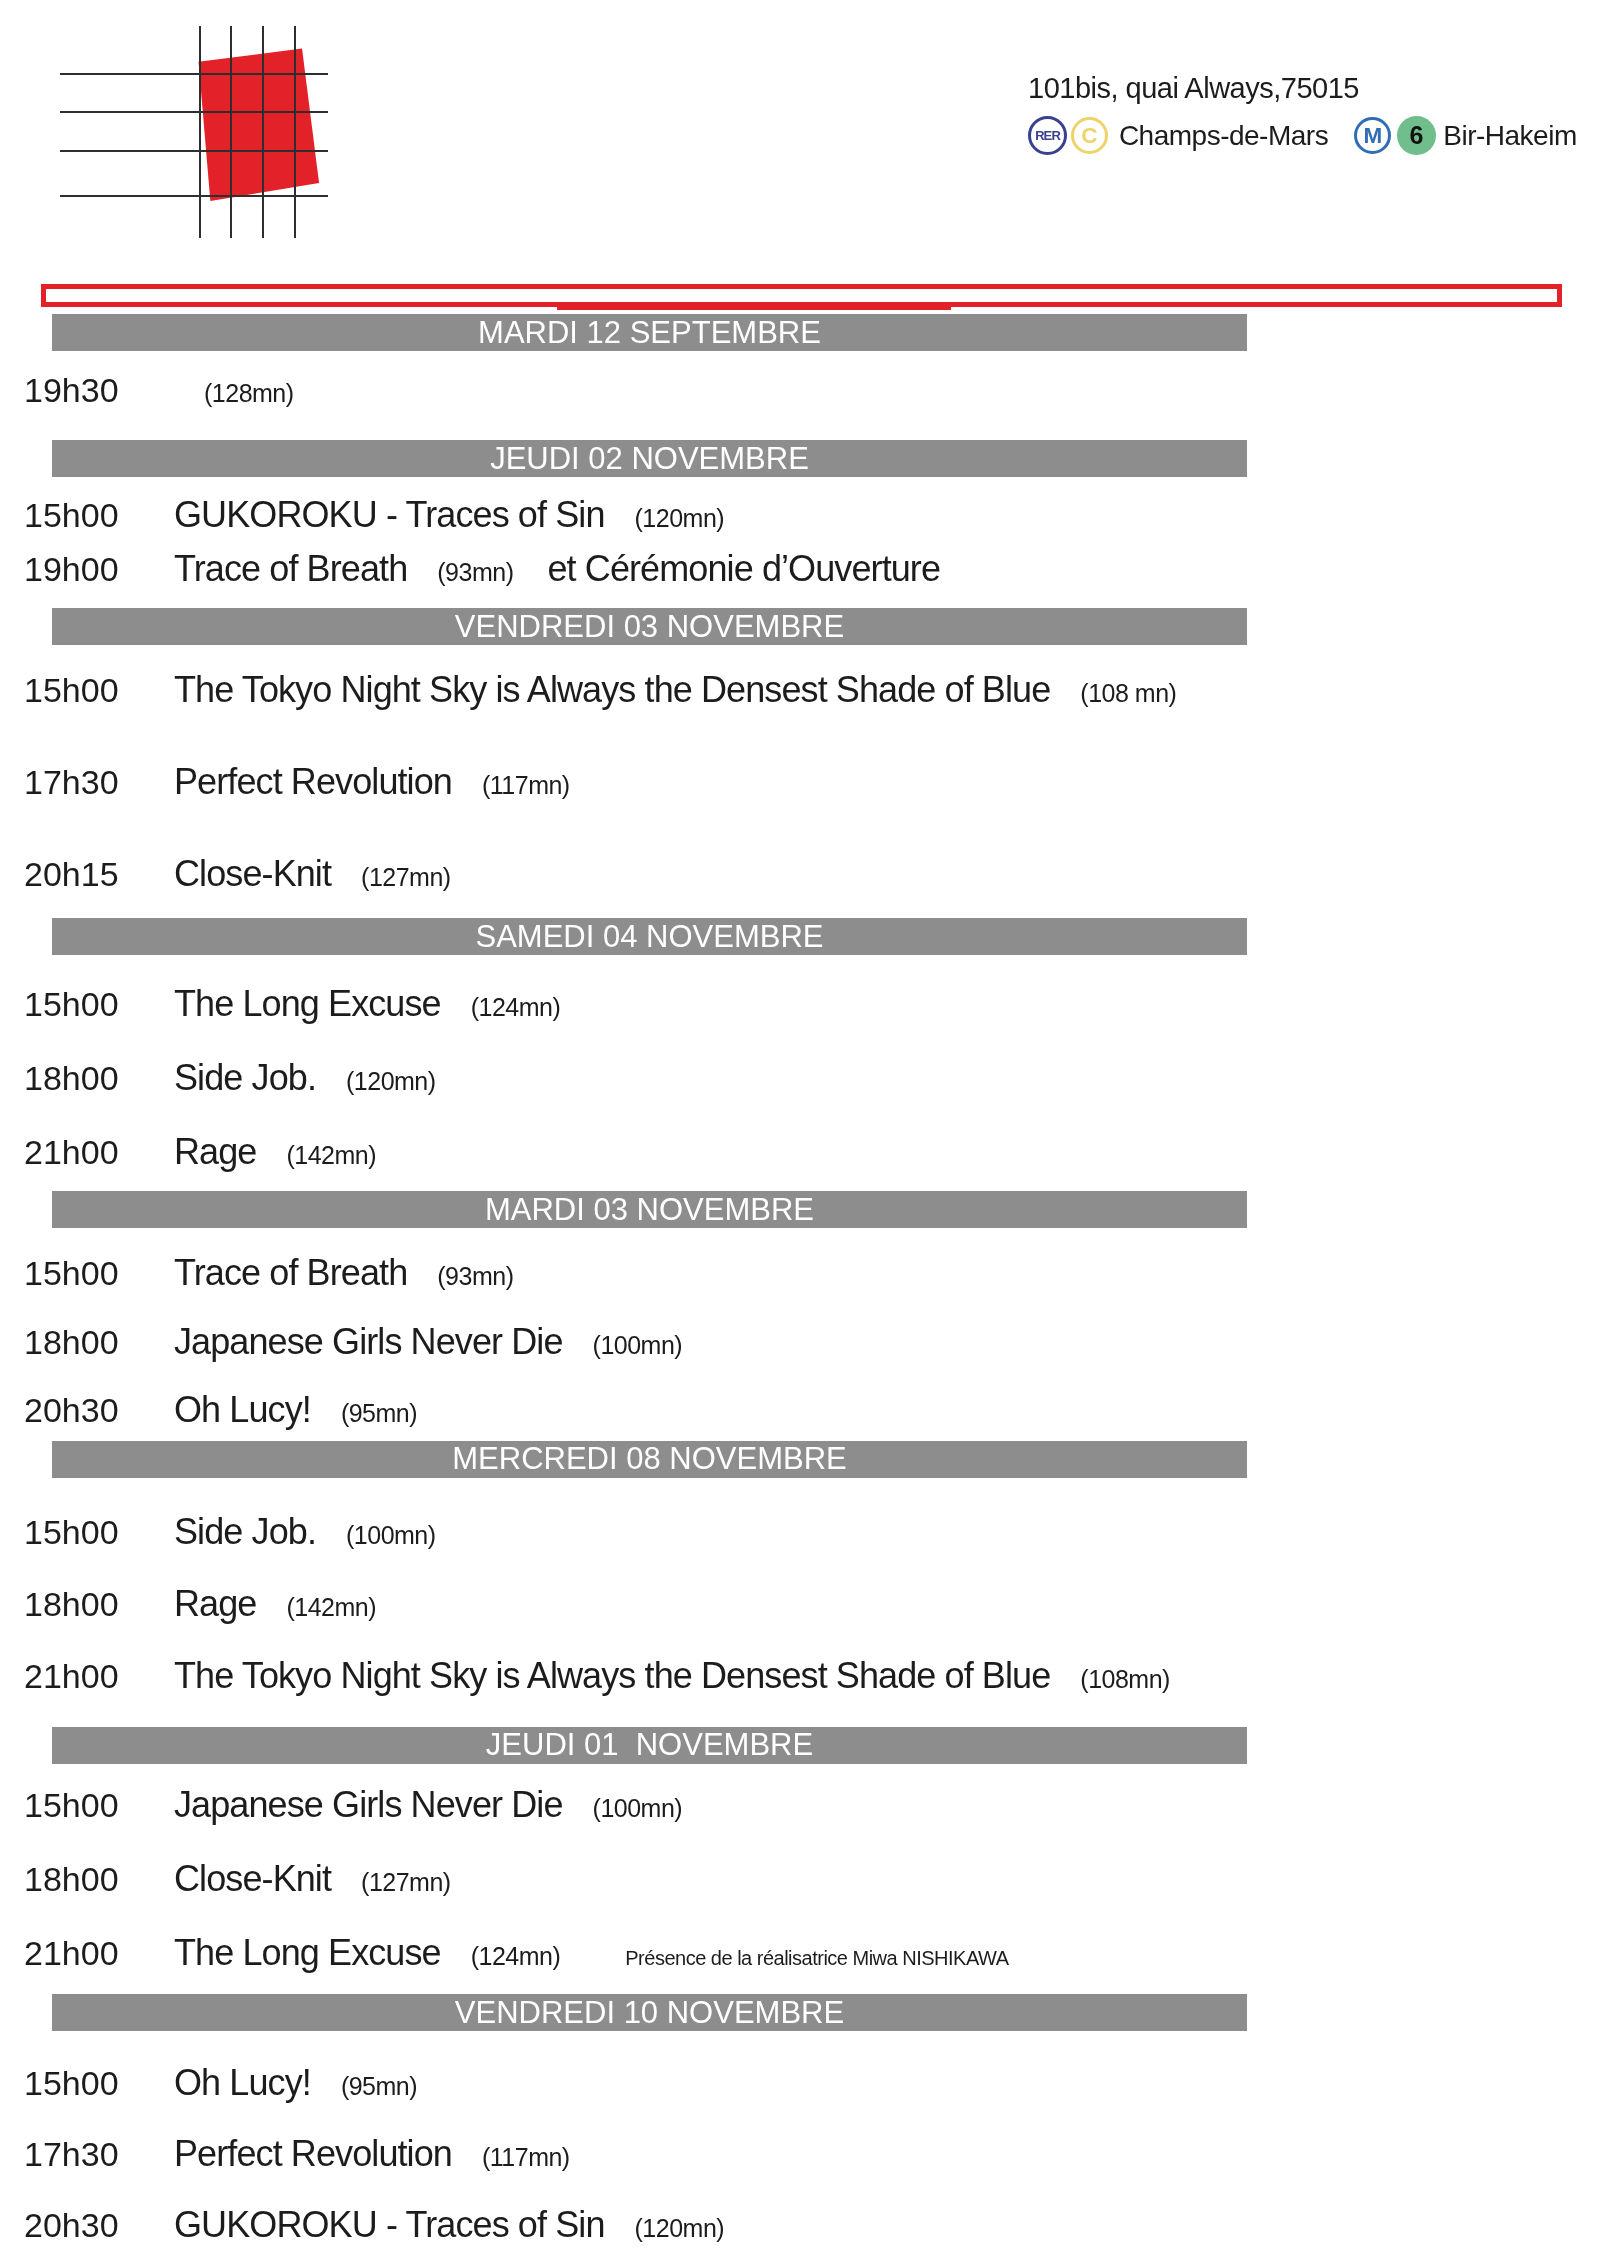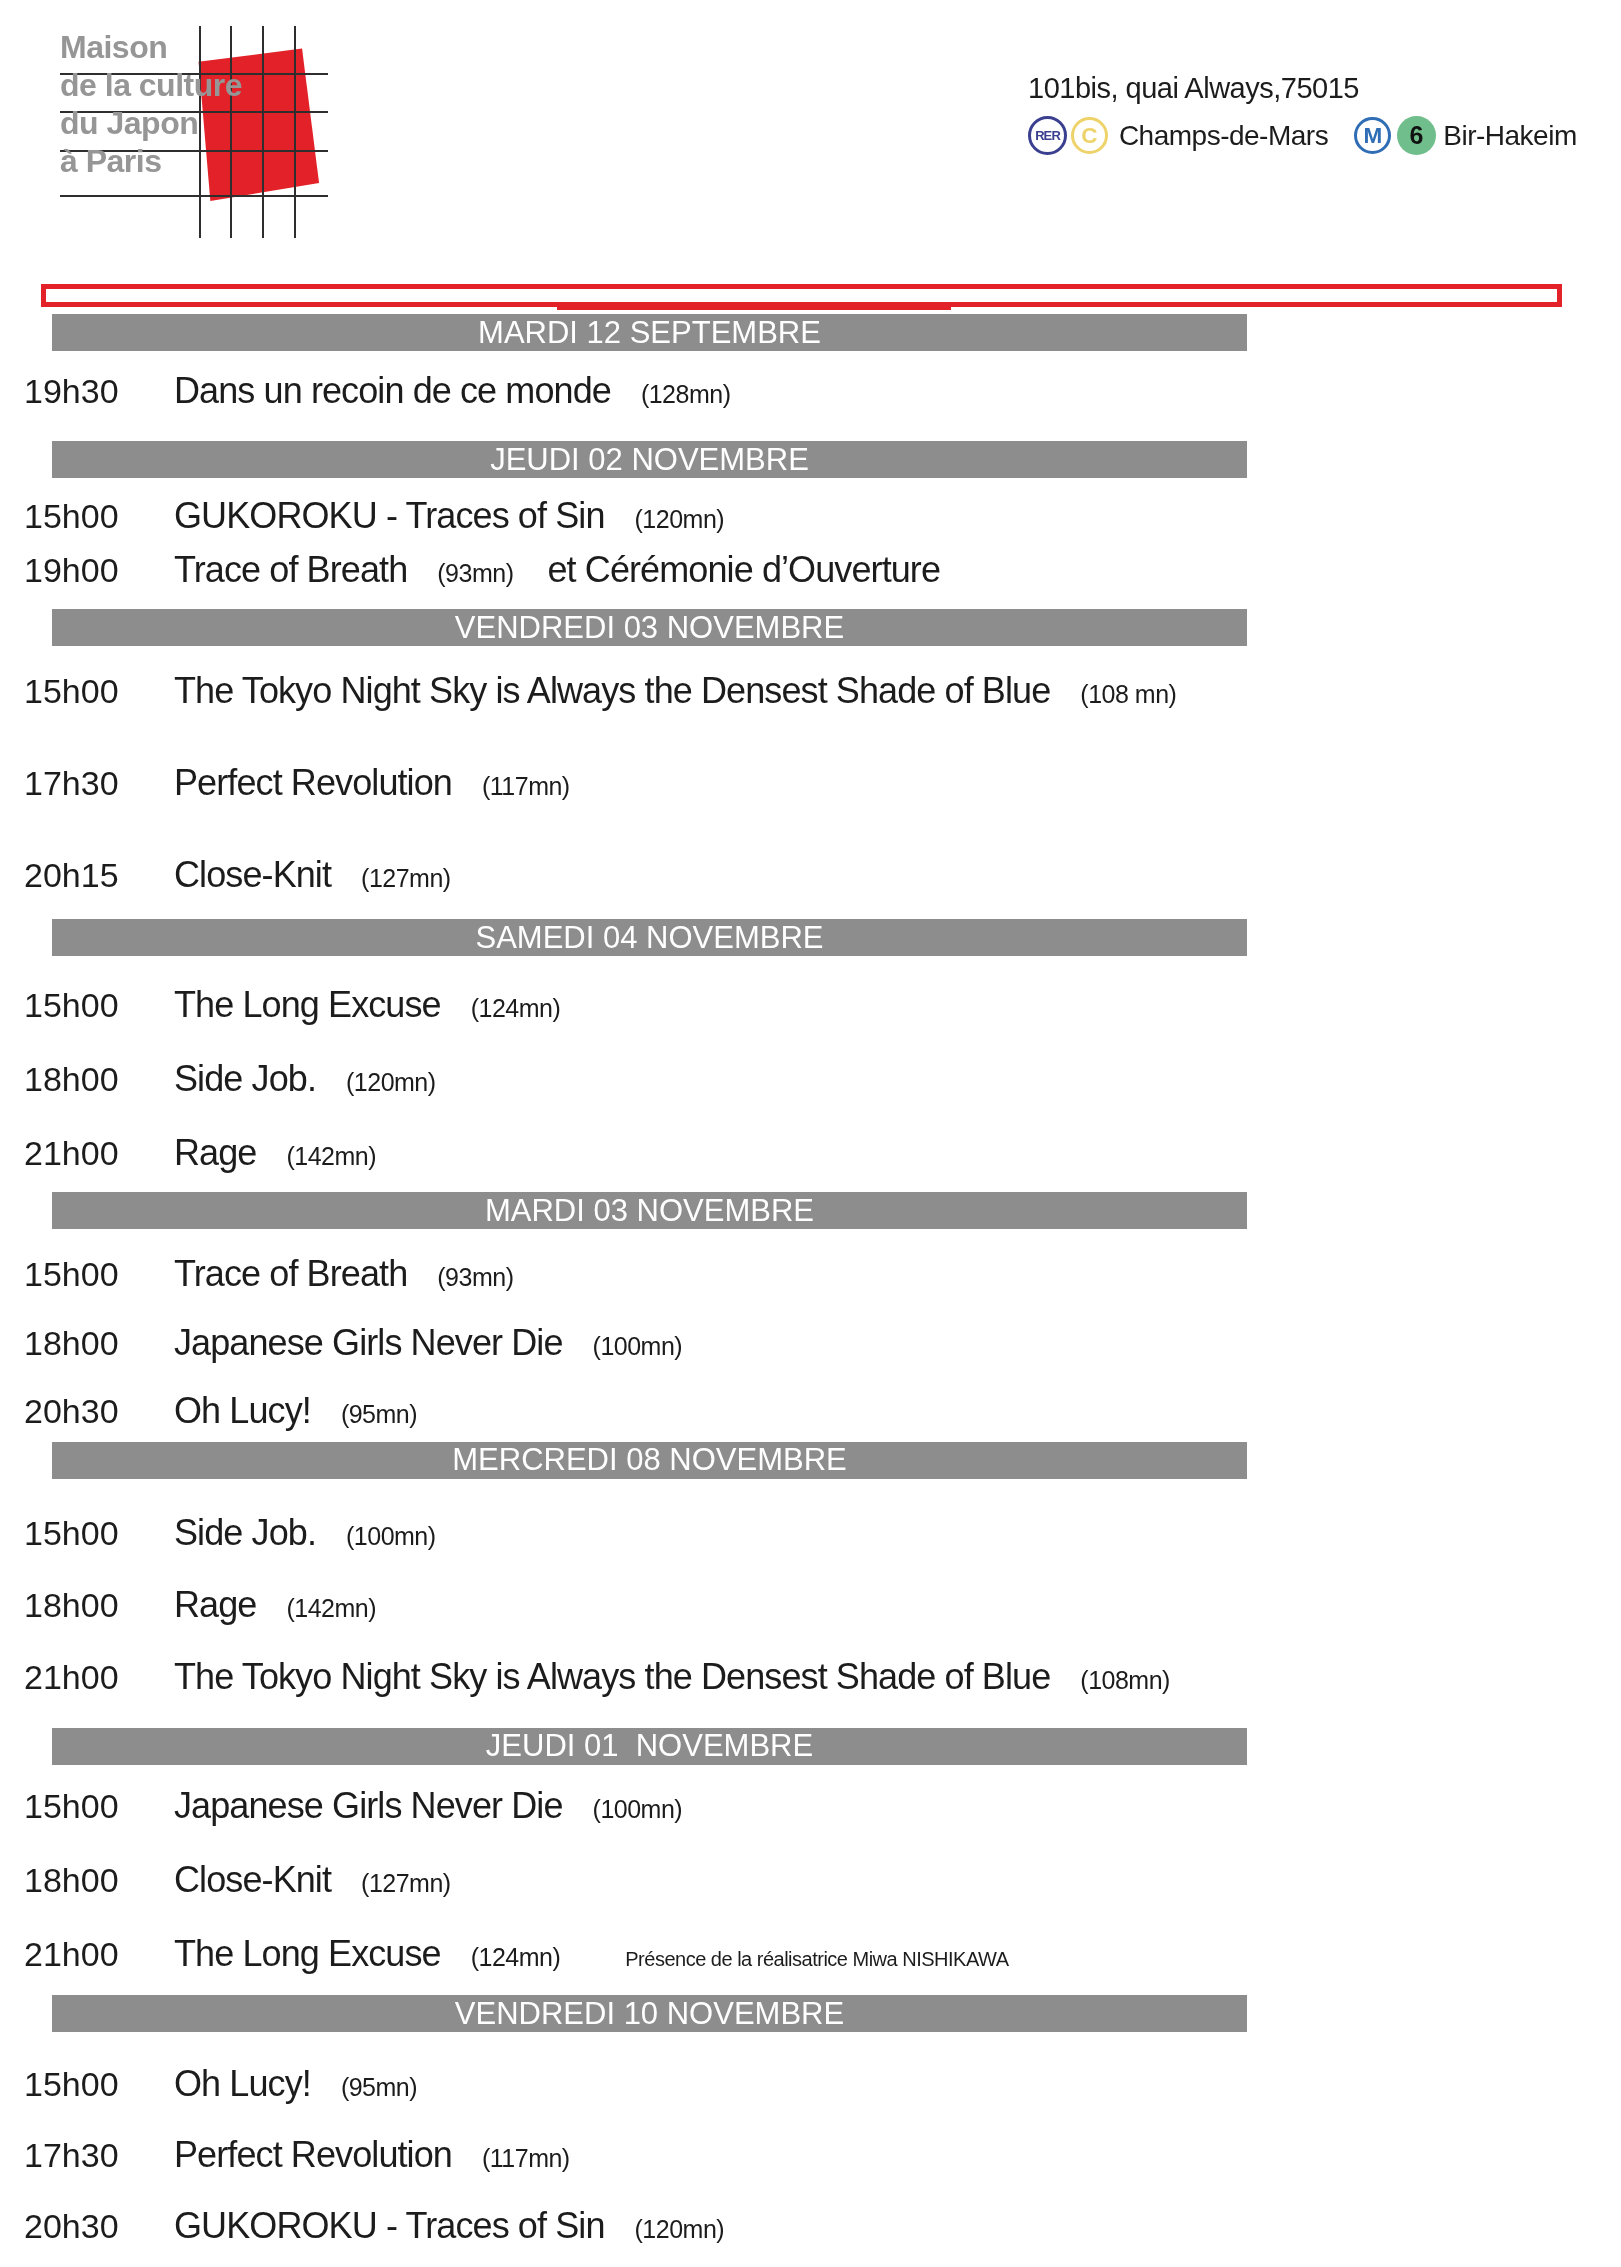--- a/index.html
+++ b/index.html
@@ -79,26 +79,20 @@
 
     <div class="red-quad"></div>
     <div class="hline" style="top:73px"></div>
     <div class="hline" style="top:111px"></div>
     <div class="hline" style="top:150px"></div>
     <div class="hline" style="top:195px"></div>
     <div class="vline" style="left:199px"></div>
     <div class="vline" style="left:230px"></div>
     <div class="vline" style="left:262px"></div>
     <div class="vline" style="left:294px"></div>
-    <div class="logo-text">
-      <div>Maison</div>
-      <div>de la culture</div>
-      <div>du Japon</div>
-      <div>à Paris</div>
-    </div>
 
     <div class="contact">
       <div>101bis, quai Always,75015</div>
       <div class="transit">
         <span class="badge rer">RER</span>
         <span class="badge lineC">C</span>
         <span class="station first">Champs-de-Mars</span>
         <span class="badge metro">M</span>
         <span class="badge line6">6</span>
         <span class="station">Bir-Hakeim</span>
@@ -109,21 +103,20 @@
   <div class="red-bar">
     <span class="red-bar-extra"></span>
   </div>
 
   <main class="schedule">
 
     <section class="section" style="--gap:19px;--rgap:0px;--mb:26px">
       <div class="banner">MARDI 12 SEPTEMBRE</div>
       <div class="row">
         <span class="time">19h30</span>
-        <span class="title">Dans un recoin de ce monde</span>
         <span class="duration">(128mn)</span>
       </div>
     </section>
 
     <section class="section" style="--gap:17px;--rgap:9.4px;--mb:15px">
       <div class="banner">JEUDI 02 NOVEMBRE</div>
       <div class="row">
         <span class="time">15h00</span>
         <span class="title">GUKOROKU - Traces of Sin</span>
         <span class="duration">(120mn)</span>

